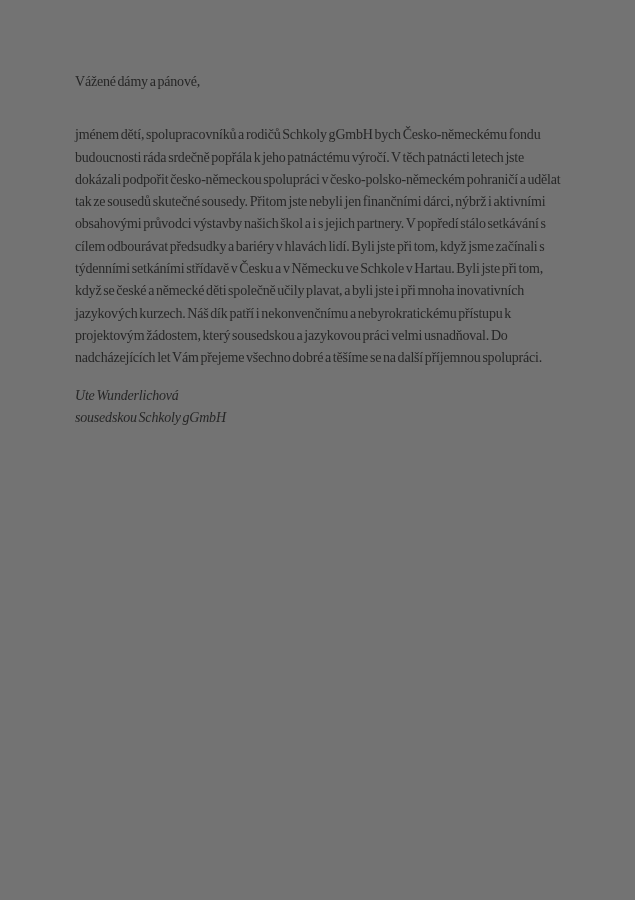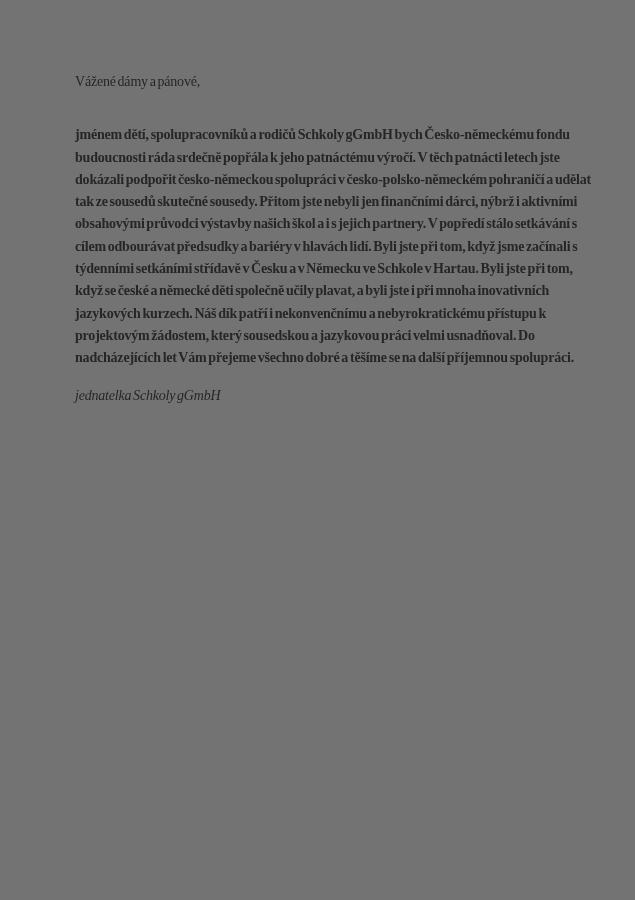--- a/index.html
+++ b/index.html
@@ -30,21 +30,20 @@
   }
   .letter-page p {
     margin: 0;
   }
   .salutation {
     margin-bottom: 31px !important;
   }
   .body-text {
     white-space: pre;        
     margin-bottom: 15px !important;
-    font-weight: bold;
   }
   .closing {
     margin-bottom: 28px !important;
   }
   .signature-name,
   .signature-role {
     font-style: italic;
   }
 </style>
 </head>
@@ -59,15 +58,16 @@
 tak ze sousedů skutečné sousedy. Přitom jste nebyli jen finančními dárci, nýbrž i aktivními
 obsahovými průvodci výstavby našich škol a i s jejich partnery. V popředí stálo setkávání s
 cílem odbourávat předsudky a bariéry v hlavách lidí. Byli jste při tom, když jsme začínali s
 týdenními setkáními střídavě v Česku a v Německu ve Schkole v Hartau. Byli jste při tom,
 když se české a německé děti společně učily plavat, a byli jste i při mnoha inovativních
 jazykových kurzech. Náš dík patří i nekonvenčnímu a nebyrokratickému přístupu k
 projektovým žádostem, který sousedskou a jazykovou práci velmi usnadňoval. Do
 nadcházejících let Vám přejeme všechno dobré a těšíme se na další příjemnou spolupráci.</p>
 
 
+  <p class="signature-name">Ute Wunderlichová</p>
 
-  <p class="signature-role">jednatelka Schkoly gGmbH</p>
+  <p class="signature-role">sousedskou Schkoly gGmbH</p>
 </div>
 
 </body></html>

